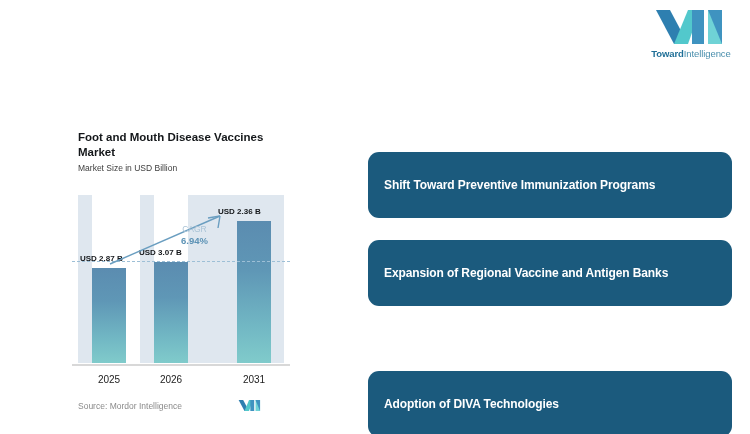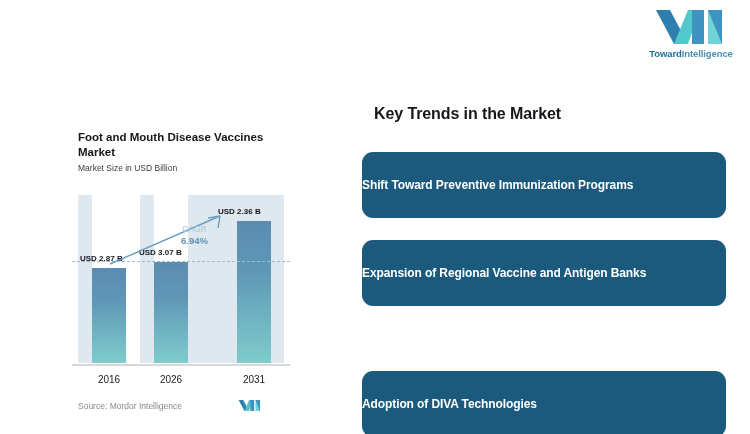--- a/index.html
+++ b/index.html
@@ -46,21 +46,21 @@
   }
   .logo-mark svg { display: block; }
   .logo-text {
     text-align: center;
     font-size: 9.5px;
     margin-top: 2px;
     white-space: nowrap;
     letter-spacing: -0.1px;
   }
   .logo-text .b { font-weight: bold; color: #1f6f97; }
-  .logo-text .n { font-weight: bold; color: #4a8fad; }
+  .logo-text .n { font-weight: normal; color: #4a8fad; }
 
   
   #chart-panel {
     position: absolute;
     left: 0; top: 100px;
     width: 350px; height: 320px;
   }
   #chart-title {
     position: absolute;
     left: 78px; top: 30px;
@@ -187,30 +187,31 @@
   #trends-heading {
     position: absolute;
     left: 12px; top: 5px;
     font-size: 16px;
     font-weight: bold;
     color: #14171a;
     letter-spacing: -0.1px;
   }
   .trend-card {
     position: absolute;
-    left: 0;
+    left: 6px;
     width: 364px;
     height: 66px;
     background: #1b5a7d;
     border-radius: 11px;
     color: #ffffff;
     font-size: 12px;
     font-weight: bold;
     display: flex;
     align-items: center;
+    padding-left: 16px;
     box-sizing: border-box;
     letter-spacing: -0.1px;
   }
   #trend-0 { top: 52px; }
   #trend-1 { top: 140px; }
   #trend-2 { top: 228px; margin-top: 43px; }
 </style>
 </head>
 <body>
 
@@ -247,21 +248,21 @@
     <div class="bar" id="bar-2026"></div>
     <div class="bar" id="bar-2031"></div>
 
     <div id="dashline"></div>
     <div id="baseline"></div>
 
     <div class="bar-label" id="lbl-2025">USD 2.87 B</div>
     <div class="bar-label" id="lbl-2026">USD 3.07 B</div>
     <div class="bar-label" id="lbl-2031">USD 2.36 B</div>
 
-    <div class="tick" id="tick-2025">2016</div>
+    <div class="tick" id="tick-2025">2025</div>
     <div class="tick" id="tick-2026">2026</div>
     <div class="tick" id="tick-2031">2031</div>
 
     <svg id="cagr-arrow" viewBox="0 0 130 62" xmlns="http://www.w3.org/2000/svg">
       <path d="M2,58 L112,10" stroke="#6a9ec0" stroke-width="1.4" fill="none"></path>
       <path d="M112,10 L100,12 M112,10 L110,22" stroke="#6a9ec0" stroke-width="1.4" fill="none"></path>
     </svg>
 
     <div id="cagr-box">
       <div id="cagr-label">CAGR</div>
@@ -275,21 +276,20 @@
       <polygon points="2,2 16,2 34,36 20,36" fill="#2e7fb0"></polygon>
       <polygon points="20,36 34,2 46,2 34,36" fill="#52c8cc"></polygon>
       <polygon points="38,2 50,2 50,36 38,36" fill="#3f93c0"></polygon>
       <polygon points="54,2 68,2 68,36 54,36" fill="#6fd3d6"></polygon>
       <polygon points="54,2 68,2 68,36" fill="#3f93c0"></polygon>
     </svg>
   </div>
 </div>
 
 <div id="trends-panel">
-  <div id="trends-heading">Key Trends in the Market</div>
 
   <div class="trend-card" id="trend-0">
     <span>Shift Toward Preventive Immunization Programs</span>
   </div>
   <div class="trend-card" id="trend-1">
     <span>Expansion of Regional Vaccine and Antigen Banks</span>
   </div>
   <div class="trend-card" id="trend-2">
     <span>Adoption of DIVA Technologies</span>
   </div>

